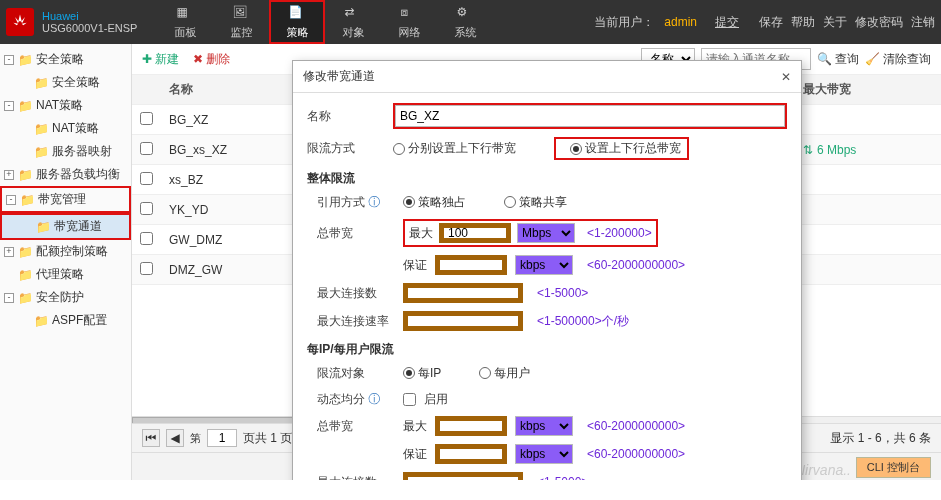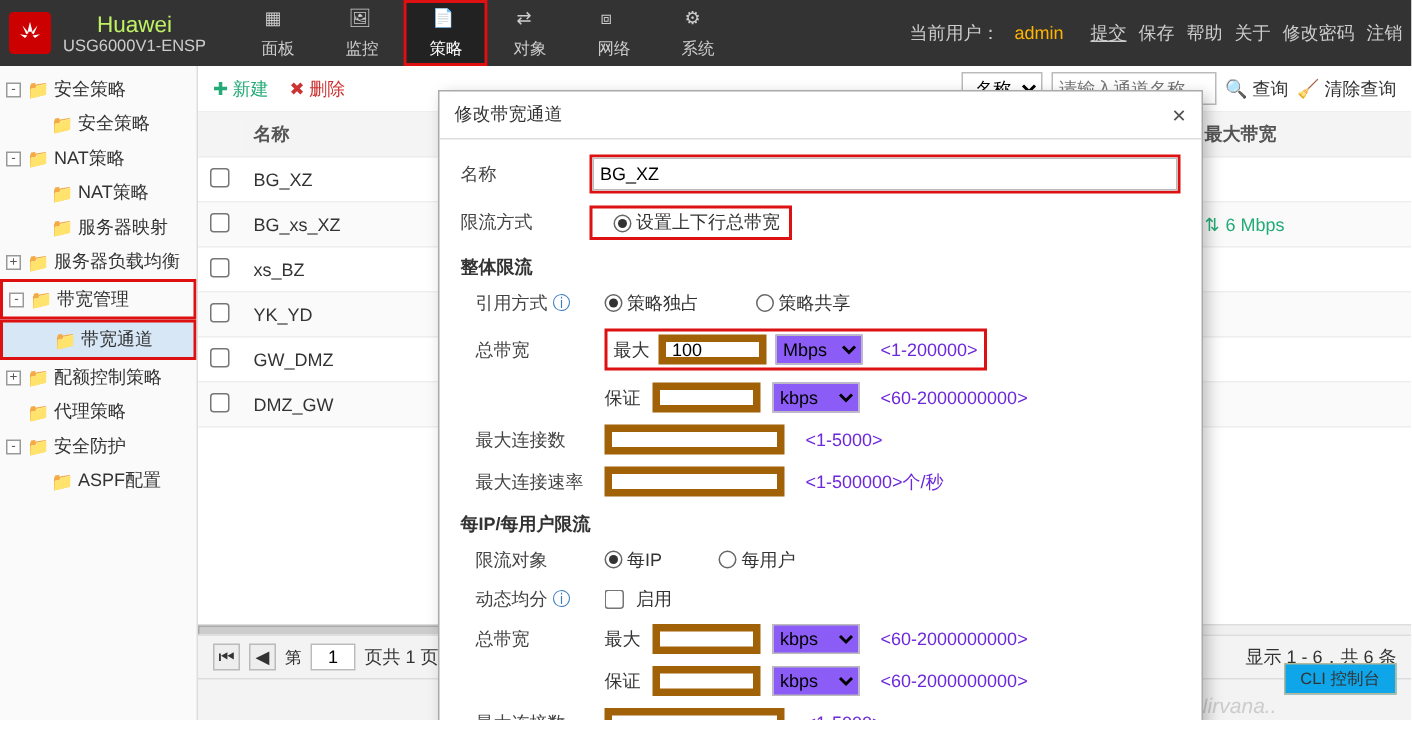--- a/index.html
+++ b/index.html
@@ -1,21 +1,21 @@
 <!DOCTYPE html>
 <html><head>
 <meta charset="utf-8">
 <style>
 *{box-sizing:border-box;margin:0;padding:0;font-family:"Microsoft YaHei",Arial,sans-serif;font-size:12px;}
 body{background:#fff;color:#333;}
 .header{background:#333;height:44px;display:flex;align-items:center;padding:0 6px;color:#ccc;}
 .logo{display:flex;align-items:center;gap:8px;margin-right:20px;}
 .logo-badge{width:28px;height:28px;background:#c00;border-radius:3px;display:flex;align-items:center;justify-content:center;}
 .logo-badge svg{width:20px;height:20px;}
-.brand-name{font-size:15px;color:#bef264;text-align:center;}
+.brand-name{font-size:11px;color:#0ea5e9;}
 .model{font-size:11px;color:#ccc;}
 .tabs{display:flex;height:44px;}
 .tab{width:56px;display:flex;flex-direction:column;align-items:center;justify-content:center;gap:2px;color:#ccc;cursor:pointer;}
 .tab.active{background:#222;color:#fff;}
 .tab-icon{width:18px;height:18px;}
 .tab-label{font-size:11px;}
 .hlbox{border:2px solid #d11;}
 .header-right{margin-left:auto;display:flex;align-items:center;gap:10px;font-size:11px;}
 .header-right a{color:#ccc;cursor:pointer;}
 .admin{color:#ffb400;}
@@ -38,21 +38,21 @@
 .grid th,.grid td{border-bottom:1px solid #eee;padding:6px 8px;text-align:left;font-size:12px;}
 .grid th{background:#f4f4f4;color:#555;}
 .grid tr:nth-child(even) td{background:#fafafa;}
 .bw-green{color:#2a7;display:inline-flex;align-items:center;gap:4px;}
 .pager{position:absolute;bottom:28px;left:0;right:0;display:flex;align-items:center;gap:6px;padding:4px 10px;border-top:1px solid #ddd;background:#f3f3f3;font-size:11px;}
 .pager-btn{width:18px;height:18px;border:1px solid #bbb;background:#eee;display:inline-flex;align-items:center;justify-content:center;cursor:pointer;}
 .pager input{width:30px;height:18px;text-align:center;border:1px solid #bbb;}
 .pager select{height:20px;border:1px solid #bbb;}
 .pager-right{margin-left:auto;}
 .footer{position:absolute;bottom:0;left:0;right:0;text-align:center;padding:6px;font-size:11px;color:#555;border-top:1px solid #ddd;background:#f3f3f3;}
-.cli-tab{position:absolute;bottom:17px;right:10px;border:1px solid #b7b89a;background:#0ea5e9;padding:2px 10px;font-size:11px;cursor:pointer;}
+.cli-tab{position:absolute;bottom:2px;right:10px;border:1px solid #b7b89a;background:#fdba74;padding:2px 10px;font-size:11px;cursor:pointer;}
 .watermark{position:absolute;bottom:2px;right:90px;color:#ccc;font-size:14px;font-style:italic;}
 .modal{position:absolute;top:16px;left:160px;width:510px;background:#fff;border:1px solid #aaa;box-shadow:3px 3px 10px rgba(0,0,0,.25);}
 .modal-title{padding:7px 10px;border-bottom:1px solid #ddd;display:flex;align-items:center;}
 .close-x{margin-left:auto;cursor:pointer;color:#555;}
 .modal-body{padding:6px 14px 4px;}
 .frm-row{display:flex;align-items:center;gap:8px;padding:4px 0;min-height:26px;}
 .frm-label{width:78px;color:#444;}
 .frm-sub{margin-left:10px;}
 .sect{font-weight:bold;padding:6px 0 2px;}
 .name-input{flex:1;height:22px;border:1px solid #bbb;padding:0 4px;background:#fff;}
@@ -111,21 +111,21 @@
         <div class="tab-label">网络</div>
       </div>
       <div class="tab">
         <div class="tab-icon">⚙</div>
         <div class="tab-label">系统</div>
       </div>
     </div>
   <div class="header-right">
     <span>当前用户：</span>
     <span class="admin">admin</span>
-    <span id="hlinks"><a style="margin-left: 8px; text-decoration: underline;">提交</a><a style="margin-left: 8px;">保存</a><a style="margin-left: 8px;">帮助</a><a style="margin-left: 8px;">关于</a><a style="margin-left: 8px;">修改密码</a><a style="margin-left: 8px;">注销</a></span>
+    <span id="hlinks"><a style="margin-left: 8px; text-decoration: underline;">提交</a><a style="margin-left: 20px;">保存</a><a style="margin-left: 8px;">帮助</a><a style="margin-left: 8px;">关于</a><a style="margin-left: 8px;">修改密码</a><a style="margin-left: 8px;">注销</a></span>
   </div>
 </div>
 
 <div class="body">
   <div class="sidebar" id="sidebar">
       <div class="tree-item" style="padding-left: 4px;">
         <span class="toggle ">-</span>
         <span class="ticon">📁</span>
         <span>安全策略</span>
       </div>
@@ -294,20 +294,24 @@
       </div>
       <div class="modal-body">
         <div class="frm-row">
           <span class="frm-label">名称</span>
           <div class="hl-red" style="flex:1;display:flex;">
             <input class="name-input" value="BG_XZ" style="">
           </div>
         </div>
         <div class="frm-row">
           <span class="frm-label">限流方式</span>
+          <label class="radio">
+              <span class="dot"></span>
+              <span>分别设置上下行带宽</span>
+            </label>
           <span class="hl-red" style="padding:1px 6px 1px 14px;">
             <label class="radio on" style="margin:0;">
                 <span class="dot"></span>
                 <span>设置上下行总带宽</span>
               </label>
           </span>
         </div>
 
         <div class="sect">整体限流</div>
         <div class="frm-row frm-sub">

